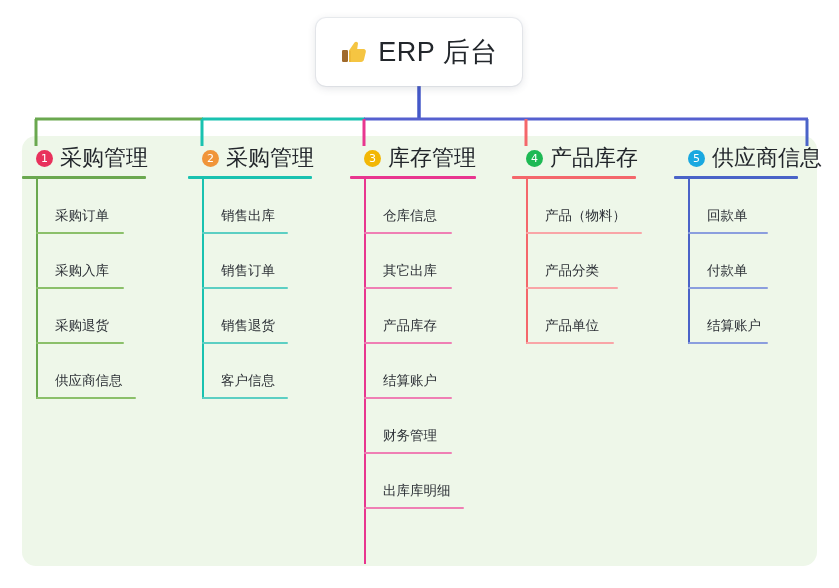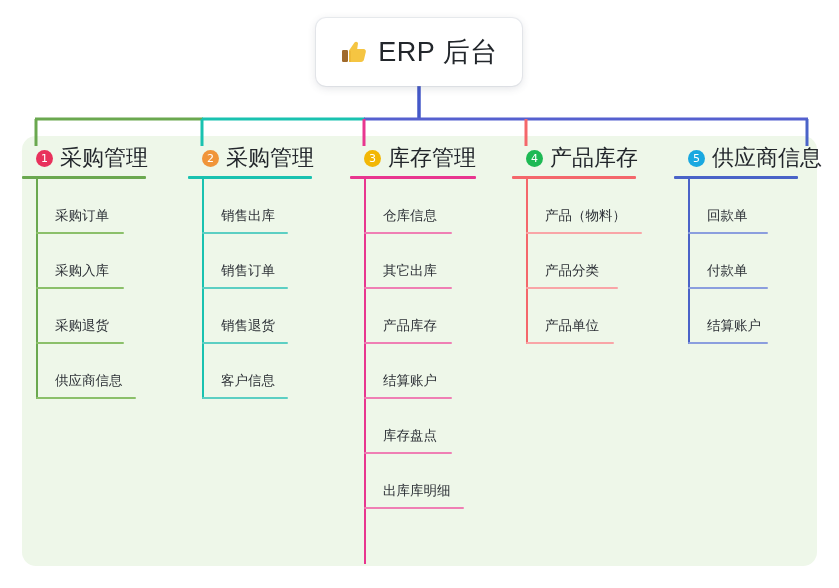--- a/index.html
+++ b/index.html
@@ -244,21 +244,21 @@
           </div>
           <div class="item">
             <span class="item-label">产品库存</span>
             <div class="item-rule" style="background: rgb(239, 127, 180); width: 88px;"></div>
           </div>
           <div class="item">
             <span class="item-label">结算账户</span>
             <div class="item-rule" style="background: rgb(239, 127, 180); width: 88px;"></div>
           </div>
           <div class="item">
-            <span class="item-label">库存盘点</span>
+            <span class="item-label">财务管理</span>
             <div class="item-rule" style="background: rgb(239, 127, 180); width: 88px;"></div>
           </div>
           <div class="item">
             <span class="item-label">出库库明细</span>
             <div class="item-rule" style="background: rgb(239, 127, 180); width: 100px;"></div>
           </div>
         </div>
       </div>
       <div class="column" style="left: 512px;">
         <div class="col-header">

